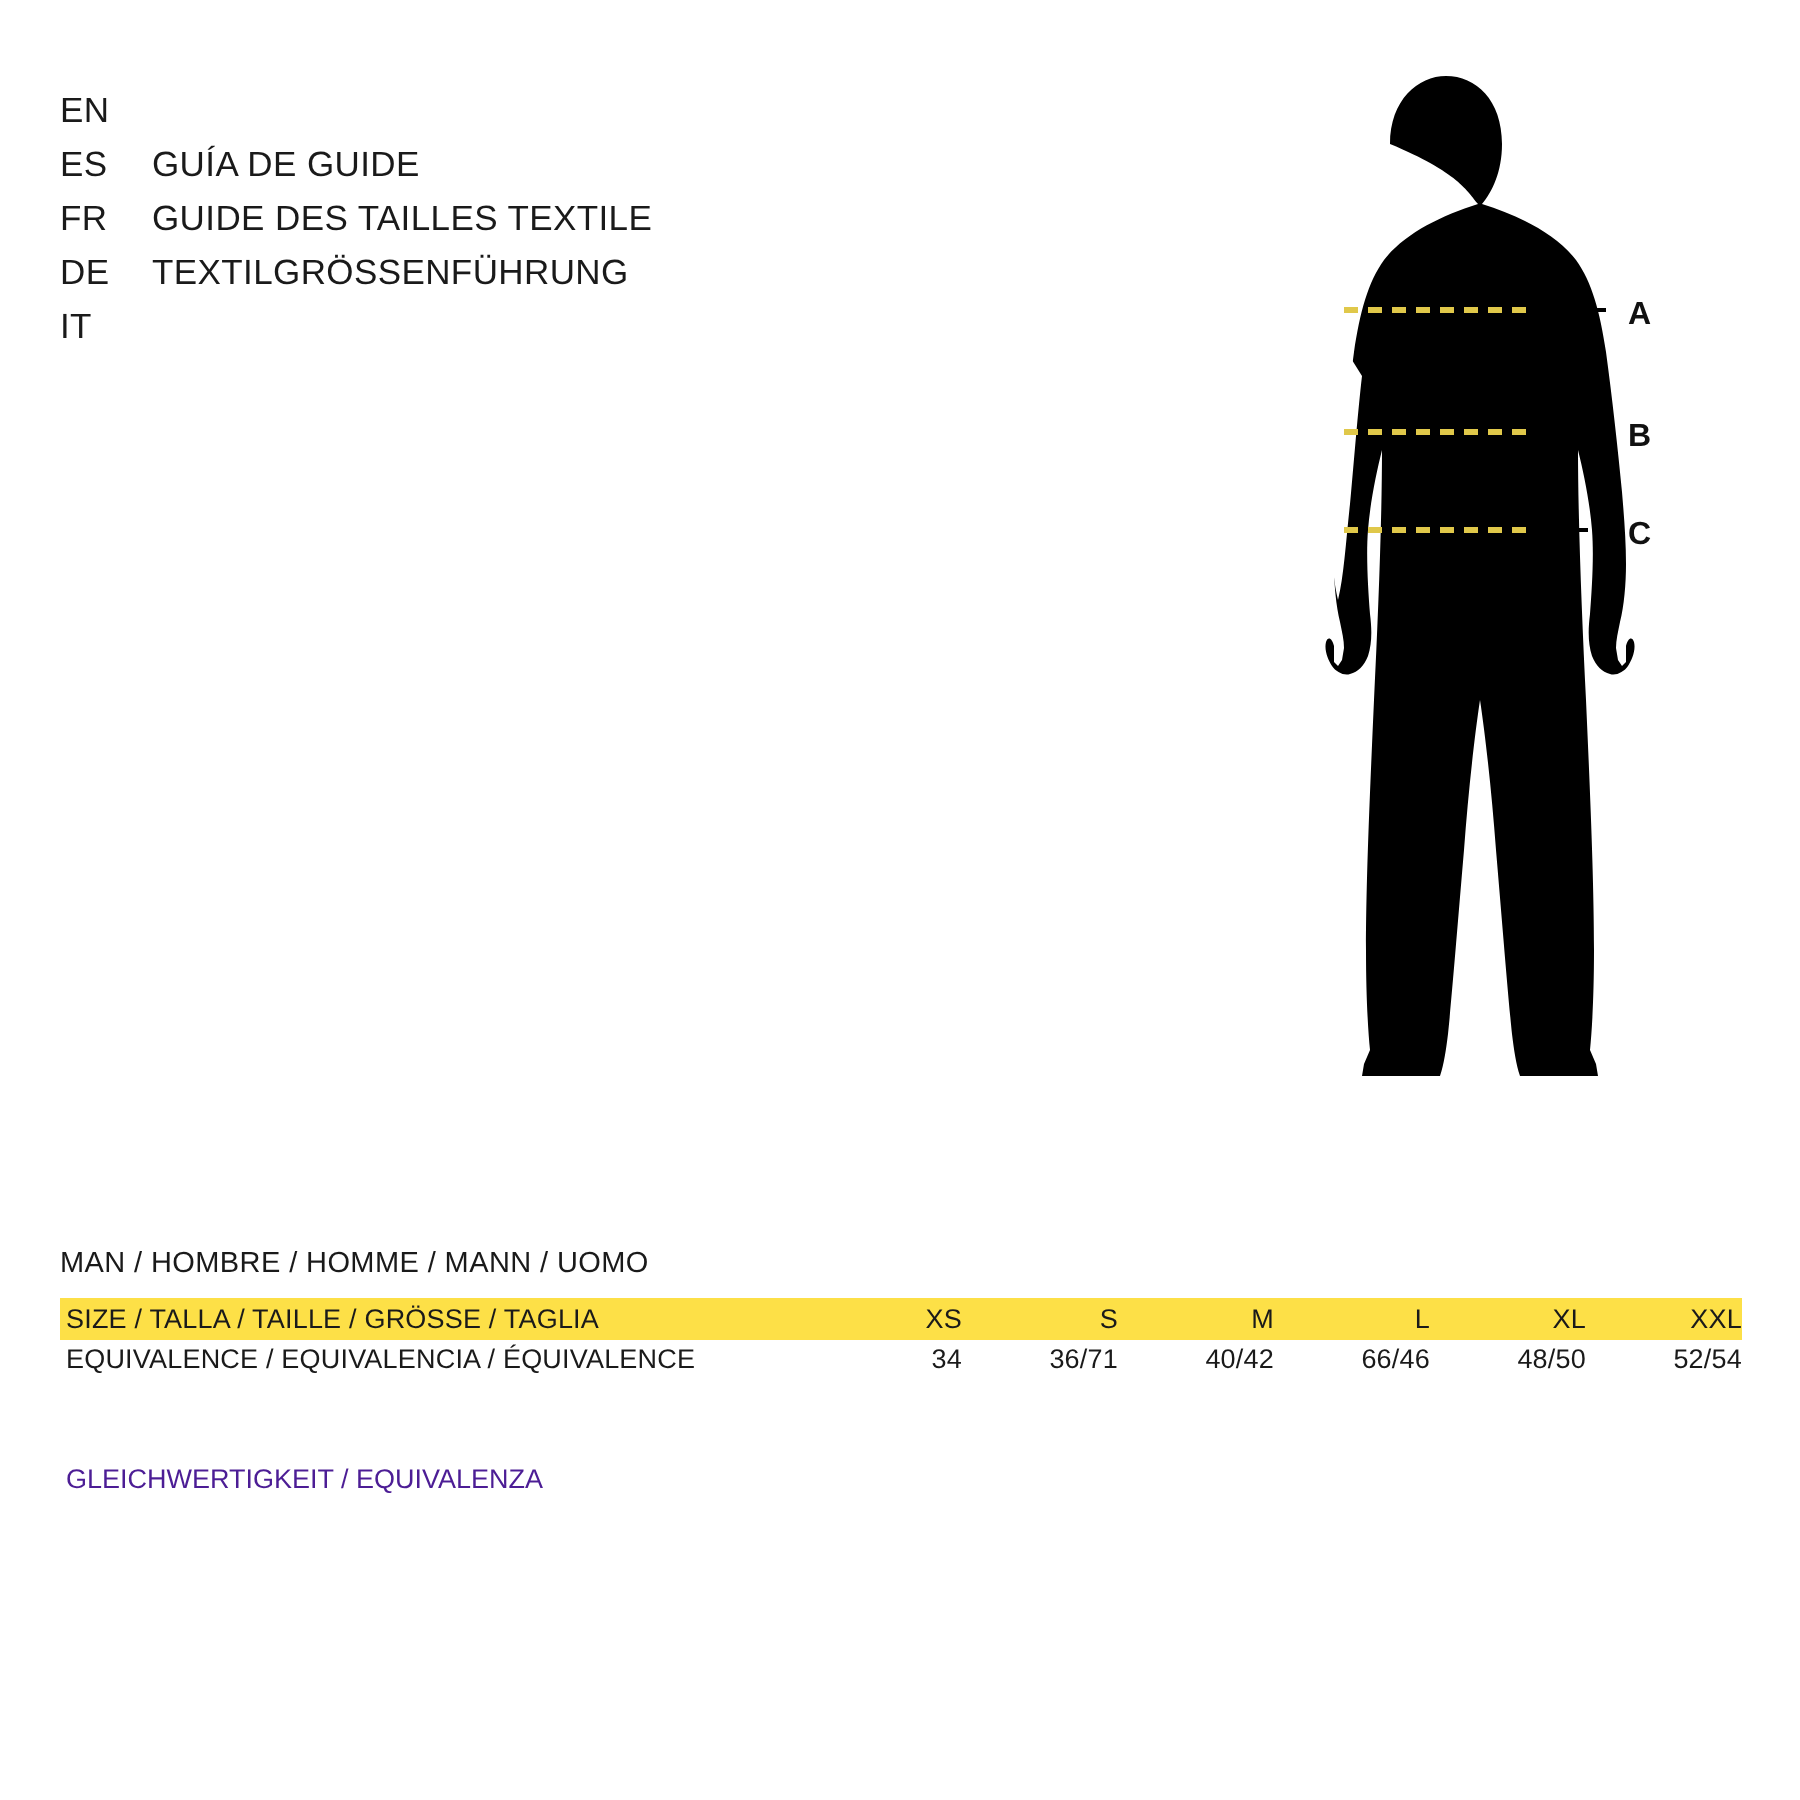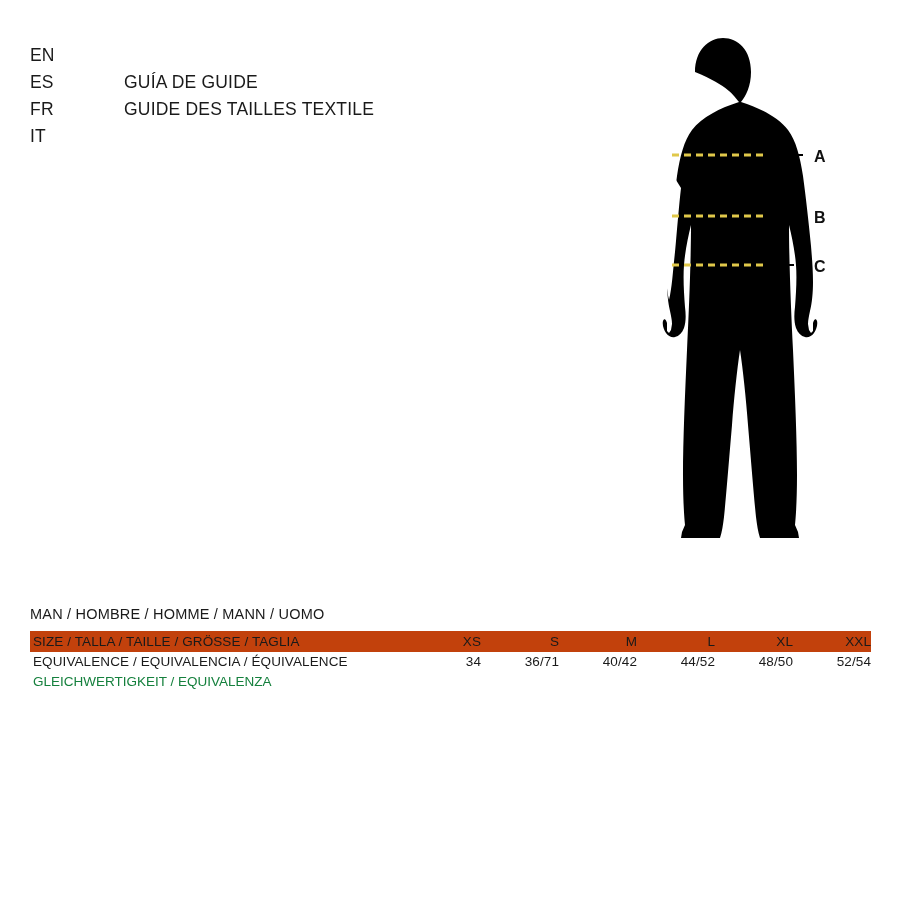--- a/index.html
+++ b/index.html
@@ -28,21 +28,20 @@
     top: 42px;
     width: 430px;
   }
   .title-row {
     display: flex;
     align-items: baseline;
     font-size: 17.5px;
     line-height: 27px;
     letter-spacing: 0.2px;
     color: #1a1a1a;
-    gap: 48px;
   }
   .title-lang {
     width: 46px;
     flex: 0 0 46px;
   }
   .title-text {
     flex: 1 1 auto;
   }
 
   
@@ -54,21 +53,21 @@
     height: 540px;
   }
   .figure svg {
     display: block;
   }
 
   
   .lower {
     position: absolute;
     left: 30px;
-    top: 606px;
+    top: 624px;
     width: 840px;
   }
   .lower-heading {
     font-size: 14.5px;
     color: #1a1a1a;
     letter-spacing: 0.2px;
     margin-bottom: 9px;
   }
   table.size-table {
     border-collapse: collapse;
@@ -76,21 +75,21 @@
     table-layout: fixed;
   }
   table.size-table td {
     font-size: 13.5px;
     color: #1a1a1a;
     padding: 0;
     vertical-align: top;
     letter-spacing: 0.1px;
   }
   .row-head td {
-    background: #c2410c;
+    background: #fde047;
     height: 21px;
     line-height: 21px;
   }
   .row-body td {
     height: 20px;
     line-height: 20px;
     padding-top: 2px;
     margin-left: 22px;
   }
   .col-label {
@@ -98,39 +97,44 @@
     padding-left: 3px !important;
   }
   .col-size {
     width: 78px;
     text-align: right;
   }
   .label-second-line {
     font-size: 13.5px;
     line-height: 19px;
     padding-left: 3px;
-    color: #15803d;
+    color: #4c1d95;
+    margin-top: 40px;
   }
 </style>
 </head>
 <body>
 
 <div class="page">
 
   <div class="titles">
     <div class="title-row">
       <span class="title-lang">EN</span>
     </div>
     <div class="title-row">
       <span class="title-lang">ES</span>
       <span class="title-text">GUÍA DE GUIDE</span>
     </div>
     <div class="title-row">
       <span class="title-lang">FR</span>
       <span class="title-text">GUIDE DES TAILLES TEXTILE</span>
+    </div>
+    <div class="title-row">
+      <span class="title-lang">DE</span>
+      <span class="title-text">TEXTILGRÖSSENFÜHRUNG</span>
     </div>
     <div class="title-row">
       <span class="title-lang">IT</span>
     </div>
   </div>
 
   <div class="figure">
     <svg width="280" height="540" viewBox="0 0 280 540" xmlns="http://www.w3.org/2000/svg">
 
       <g fill="#000000">
@@ -224,21 +228,21 @@
           <td class="col-size">M</td>
           <td class="col-size">L</td>
           <td class="col-size">XL</td>
           <td class="col-size">XXL</td>
         </tr>
         <tr class="row-body">
           <td class="col-label">EQUIVALENCE / EQUIVALENCIA / ÉQUIVALENCE</td>
           <td class="col-size">34</td>
           <td class="col-size">36/71</td>
           <td class="col-size">40/42</td>
-          <td class="col-size">44/52</td>
+          <td class="col-size">66/46</td>
           <td class="col-size">48/50</td>
           <td class="col-size">52/54</td>
         </tr>
       </tbody>
     </table>
     <div class="label-second-line">GLEICHWERTIGKEIT / EQUIVALENZA</div>
   </div>
 
 </div>
 

